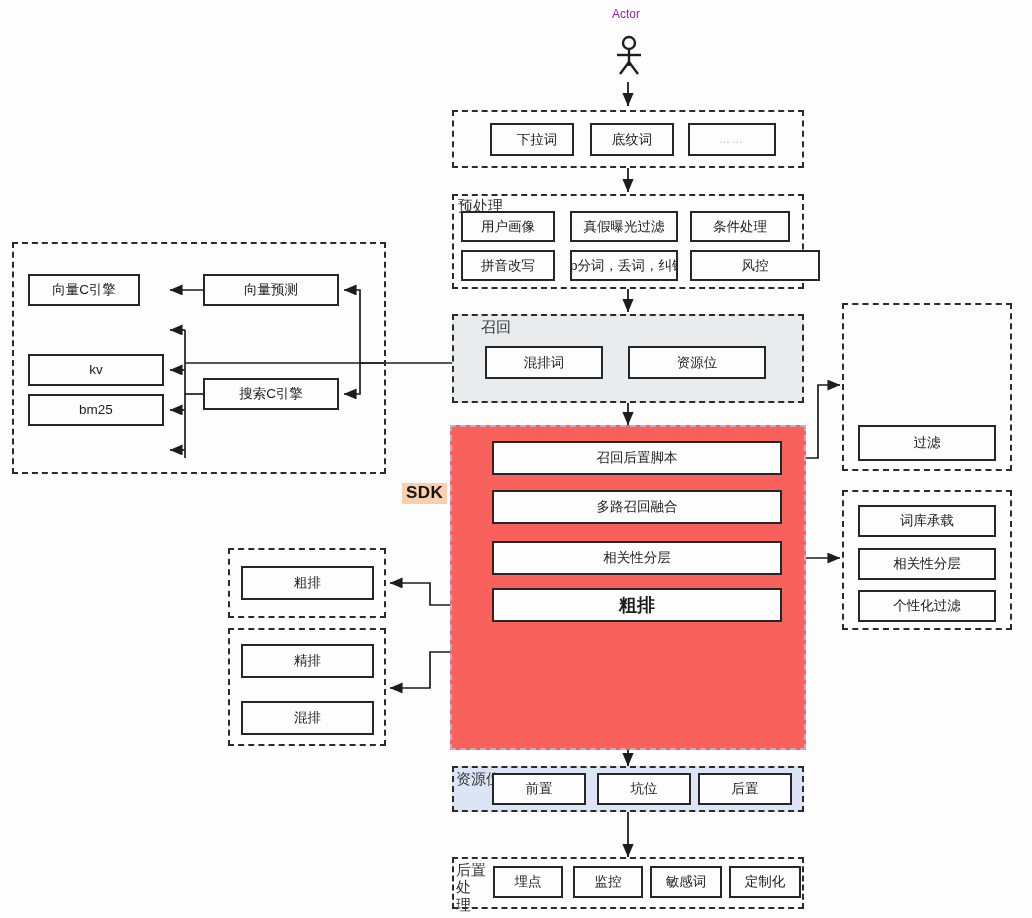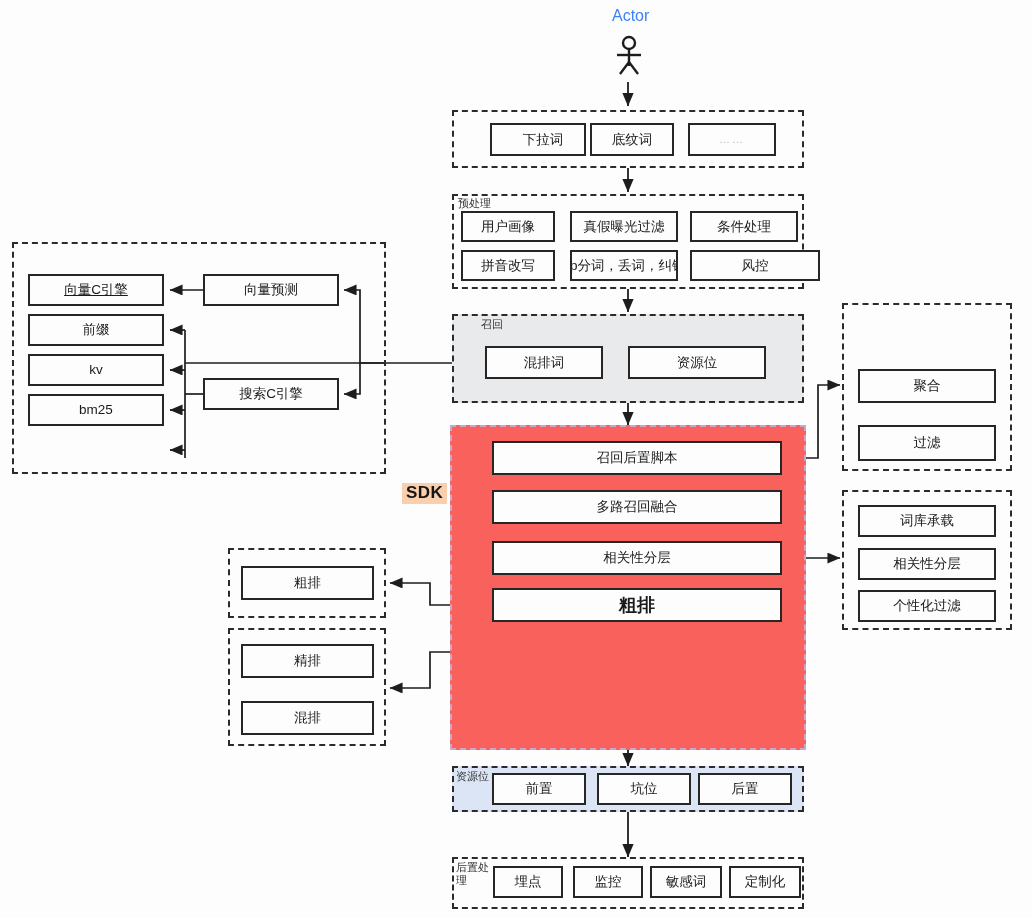--- a/index.html
+++ b/index.html
@@ -36,31 +36,31 @@
   }
   .group.gray{background:#e8eaec;}
   .group.blue{background:#dbe5f5;border-color:#2b2b2b;}
   .group.red{
     background:#f9615c;
     border:2px dashed #c9a7c9;
   }
 
   .grouplabel{
     position:absolute;
-    font-size:11px;
+    font-size:15px;
     color:#333;
     line-height:1.15;
     white-space:pre-line;
     letter-spacing:0;
   }
 
   .caption{
     position:absolute;
-    font-size:16px;
-    color:#3b82f6;
+    font-size:12px;
+    color:#a21caf;
     white-space:nowrap;
   }
 
   .sdk-label{
     position:absolute;
     background:#f9cfae;
     color:#151515;
     font-size:17px;
     font-weight:bold;
     padding:1px 4px;
@@ -132,32 +132,32 @@
 
   <svg class="abs" style="left:608px;top:34px;width:42px;height:44px;" viewBox="0 0 42 44">
     <circle cx="21" cy="9" r="6" fill="none" stroke="#1d1d1d" stroke-width="2.4"></circle>
     <line x1="21" y1="15" x2="21" y2="32" stroke="#1d1d1d" stroke-width="2.4"></line>
     <line x1="9" y1="21" x2="33" y2="21" stroke="#1d1d1d" stroke-width="2.4"></line>
     <line x1="21" y1="28" x2="12" y2="40" stroke="#1d1d1d" stroke-width="2.4"></line>
     <line x1="21" y1="28" x2="30" y2="40" stroke="#1d1d1d" stroke-width="2.4"></line>
   </svg>
 
   <div class="group" style="left:452px;top:110px;width:352px;height:58px;"></div>
-  <div class="box" style="left:490px;top:123px;width:96px;height:33px;padding-left:10px;">下拉词</div>
+  <div class="box" style="left:490px;top:123px;width:84px;height:33px;padding-left:10px;">下拉词</div>
   <div class="box" style="left:590px;top:123px;width:84px;height:33px;">底纹词</div>
   <div class="box" style="left:688px;top:123px;width:88px;height:33px;">
     <span class="faint">……</span>
   </div>
 
   <div class="group" style="left:452px;top:194px;width:352px;height:95px;"></div>
   <div class="grouplabel" style="left:458px;top:197px;">预处理</div>
 
   <div class="box" style="left:461px;top:211px;width:94px;height:31px;">用户画像</div>
   <div class="box" style="left:570px;top:211px;width:108px;height:31px;">真假曝光过滤</div>
-  <div class="box" style="left:690px;top:211px;width:108px;height:31px;">条件处理</div>
+  <div class="box" style="left:690px;top:211px;width:100px;height:31px;">条件处理</div>
 
   <div class="box" style="left:461px;top:250px;width:94px;height:31px;">拼音改写</div>
   <div class="box clipbox" style="left:570px;top:250px;width:108px;height:31px;">
     <span>qp分词，丢词，纠错</span>
   </div>
   <div class="box" style="left:690px;top:250px;width:130px;height:31px;">风控</div>
 
   <div class="group gray" style="left:452px;top:314px;width:352px;height:89px;"></div>
   <div class="grouplabel" style="left:481px;top:318px;">召回</div>
   <div class="box" style="left:485px;top:346px;width:118px;height:33px;">混排词</div>
@@ -166,37 +166,35 @@
   <div class="group red" style="left:450px;top:425px;width:356px;height:325px;"></div>
   <div class="sdk-label" style="left:402px;top:483px;">SDK</div>
 
   <div class="box" style="left:492px;top:441px;width:290px;height:34px;">召回后置脚本</div>
   <div class="box" style="left:492px;top:490px;width:290px;height:34px;">多路召回融合</div>
   <div class="box" style="left:492px;top:541px;width:290px;height:34px;">相关性分层</div>
   <div class="box big" style="left:492px;top:588px;width:290px;height:34px;">粗排</div>
 
   <div class="group" style="left:12px;top:242px;width:374px;height:232px;"></div>
 
-  <div class="box" style="left:28px;top:274px;width:136px;height:32px;text-decoration:underline;">向量C引擎</div>
-  <div class="box" style="left:28px;top:314px;width:136px;height:32px;">前缀</div>
+  <div class="box" style="left:28px;top:274px;width:112px;height:32px;">向量C引擎</div>
   <div class="box" style="left:28px;top:354px;width:136px;height:32px;">kv</div>
   <div class="box" style="left:28px;top:394px;width:136px;height:32px;">bm25</div>
 
   <div class="box" style="left:203px;top:378px;width:136px;height:32px;">搜索C引擎</div>
   <div class="box" style="left:203px;top:274px;width:136px;height:32px;">向量预测</div>
 
   <div class="group" style="left:228px;top:548px;width:158px;height:70px;"></div>
   <div class="box" style="left:241px;top:566px;width:133px;height:34px;">粗排</div>
 
   <div class="group" style="left:228px;top:628px;width:158px;height:118px;"></div>
   <div class="box" style="left:241px;top:644px;width:133px;height:34px;">精排</div>
   <div class="box" style="left:241px;top:701px;width:133px;height:34px;">混排</div>
 
   <div class="group" style="left:842px;top:303px;width:170px;height:168px;"></div>
-  <div class="box" style="left:858px;top:369px;width:138px;height:34px;">聚合</div>
   <div class="box" style="left:858px;top:425px;width:138px;height:36px;">过滤</div>
 
   <div class="group" style="left:842px;top:490px;width:170px;height:140px;"></div>
   <div class="box" style="left:858px;top:505px;width:138px;height:32px;">词库承载</div>
   <div class="box" style="left:858px;top:548px;width:138px;height:32px;">相关性分层</div>
   <div class="box" style="left:858px;top:590px;width:138px;height:32px;">个性化过滤</div>
 
   <div class="group blue" style="left:452px;top:766px;width:352px;height:46px;"></div>
   <div class="grouplabel" style="left:456px;top:770px;">资源位</div>
   <div class="box" style="left:492px;top:773px;width:94px;height:32px;">前置</div>

